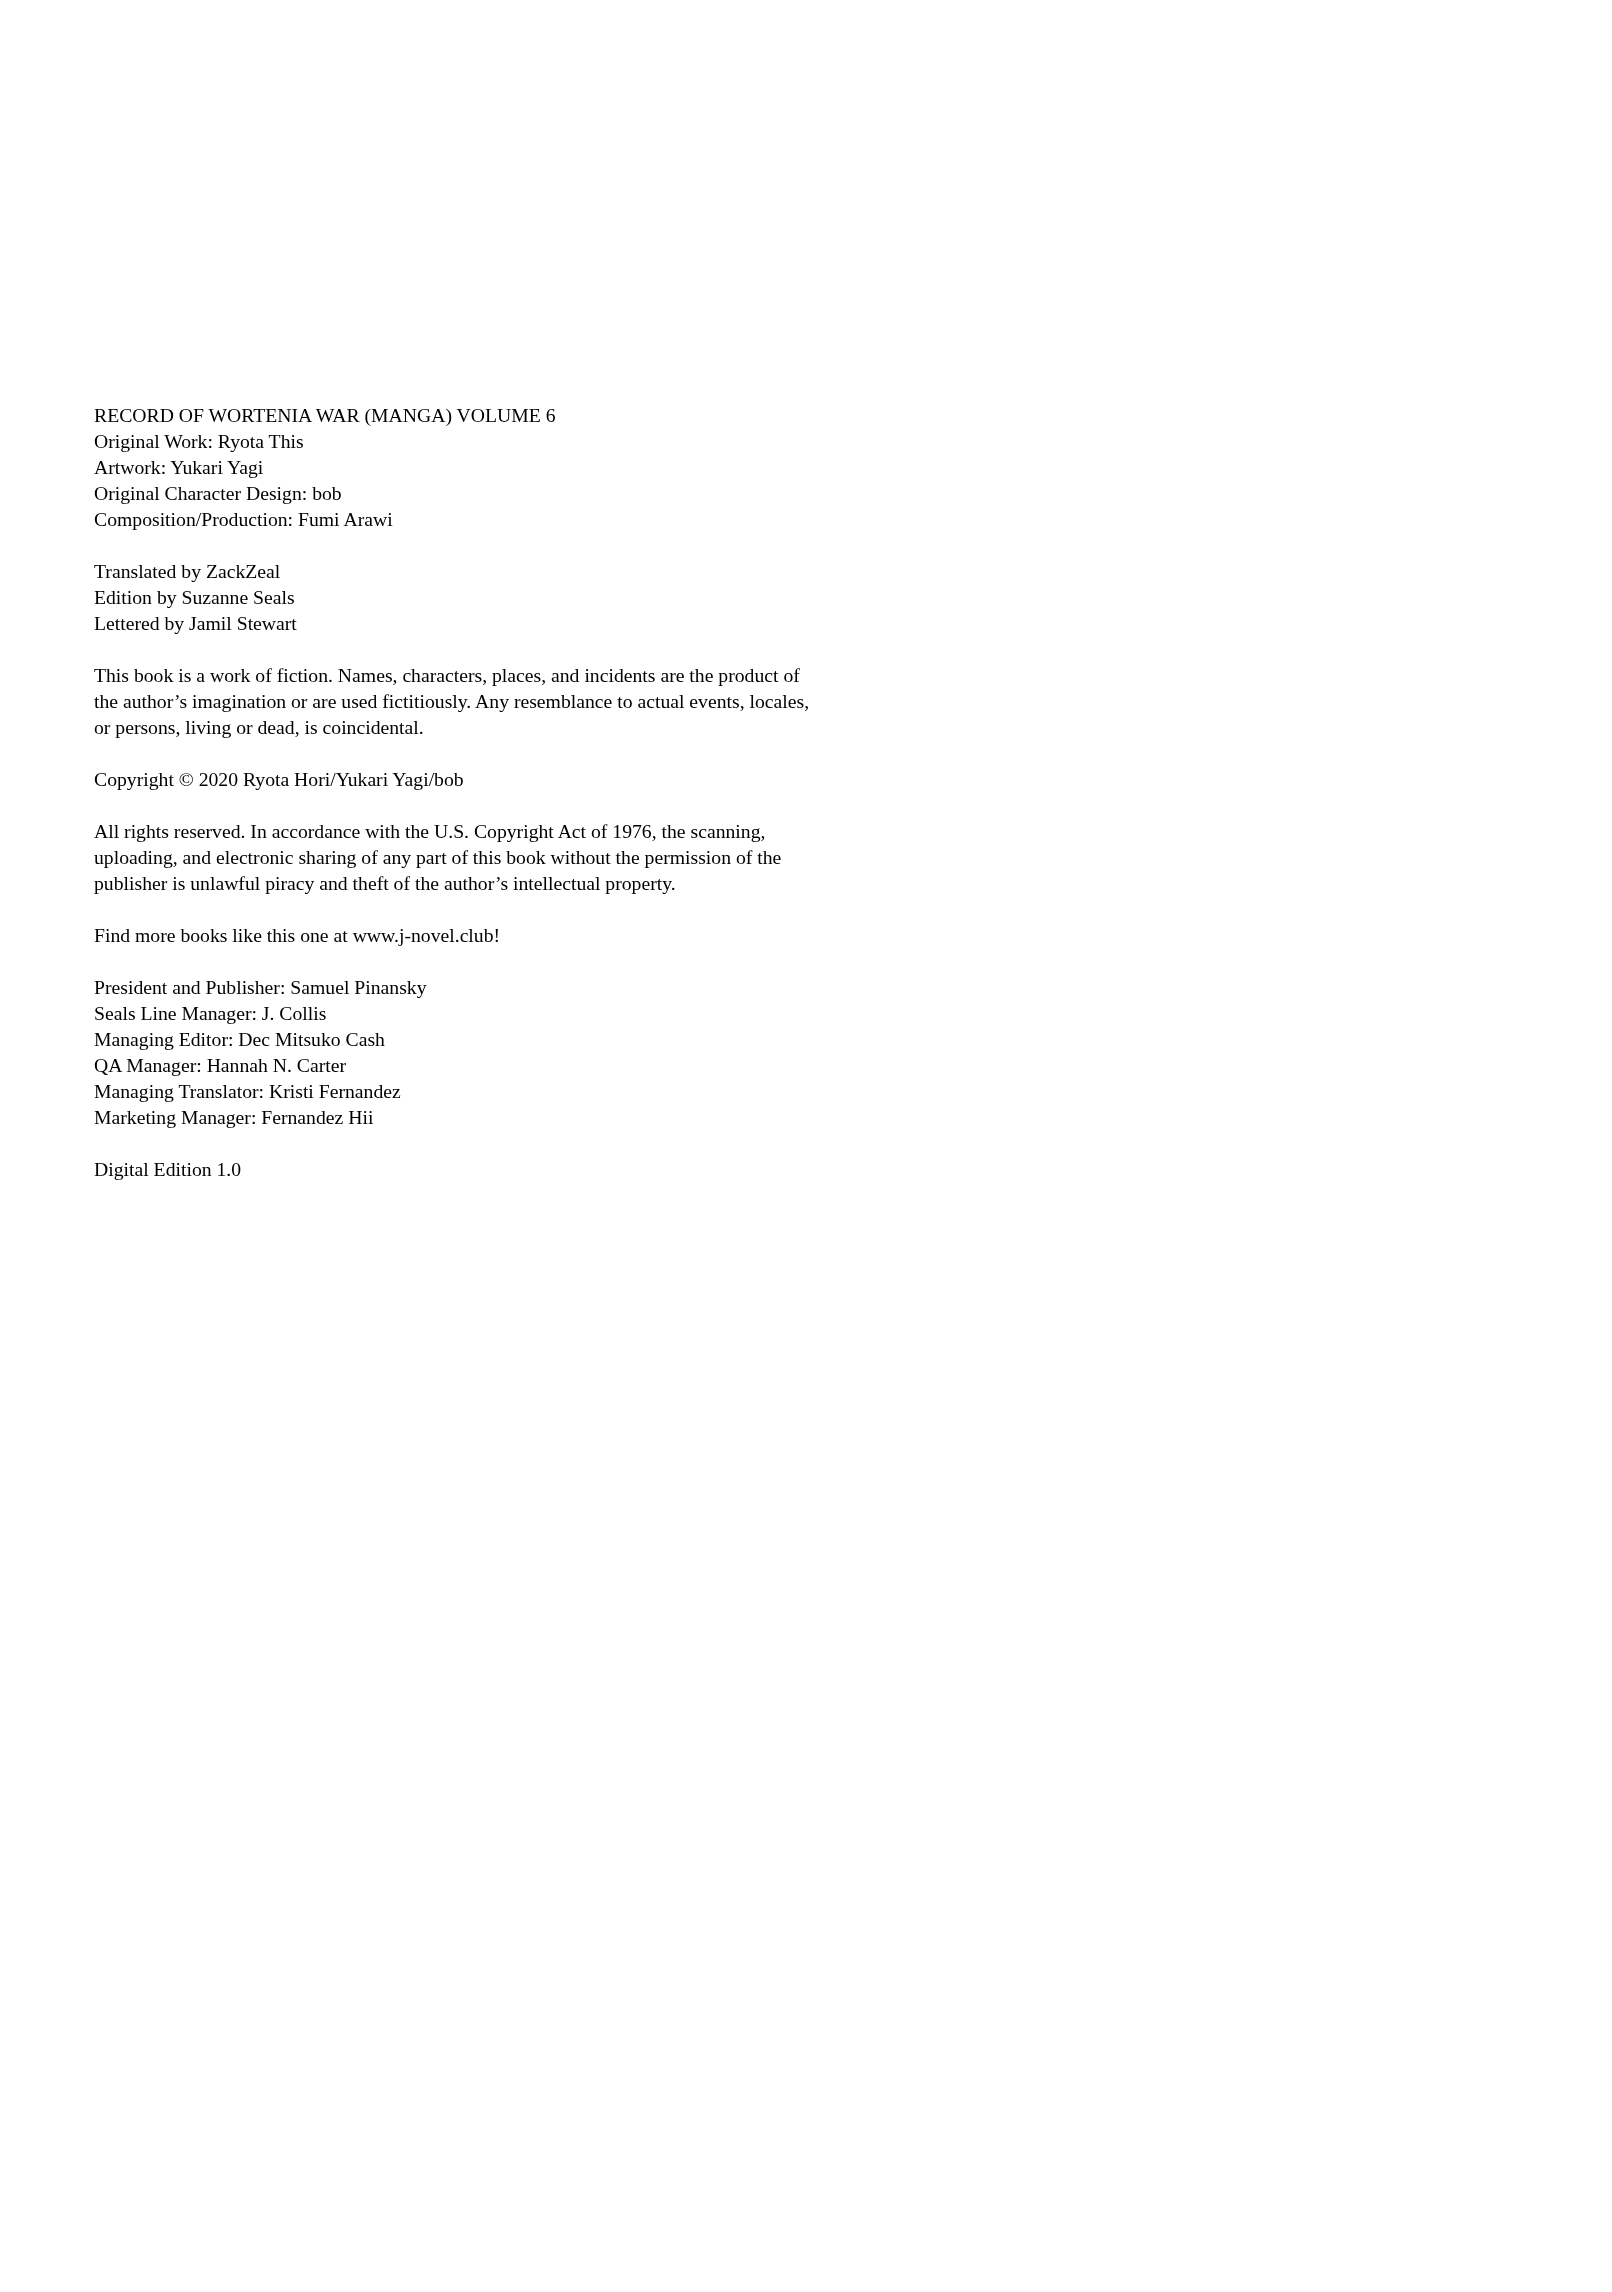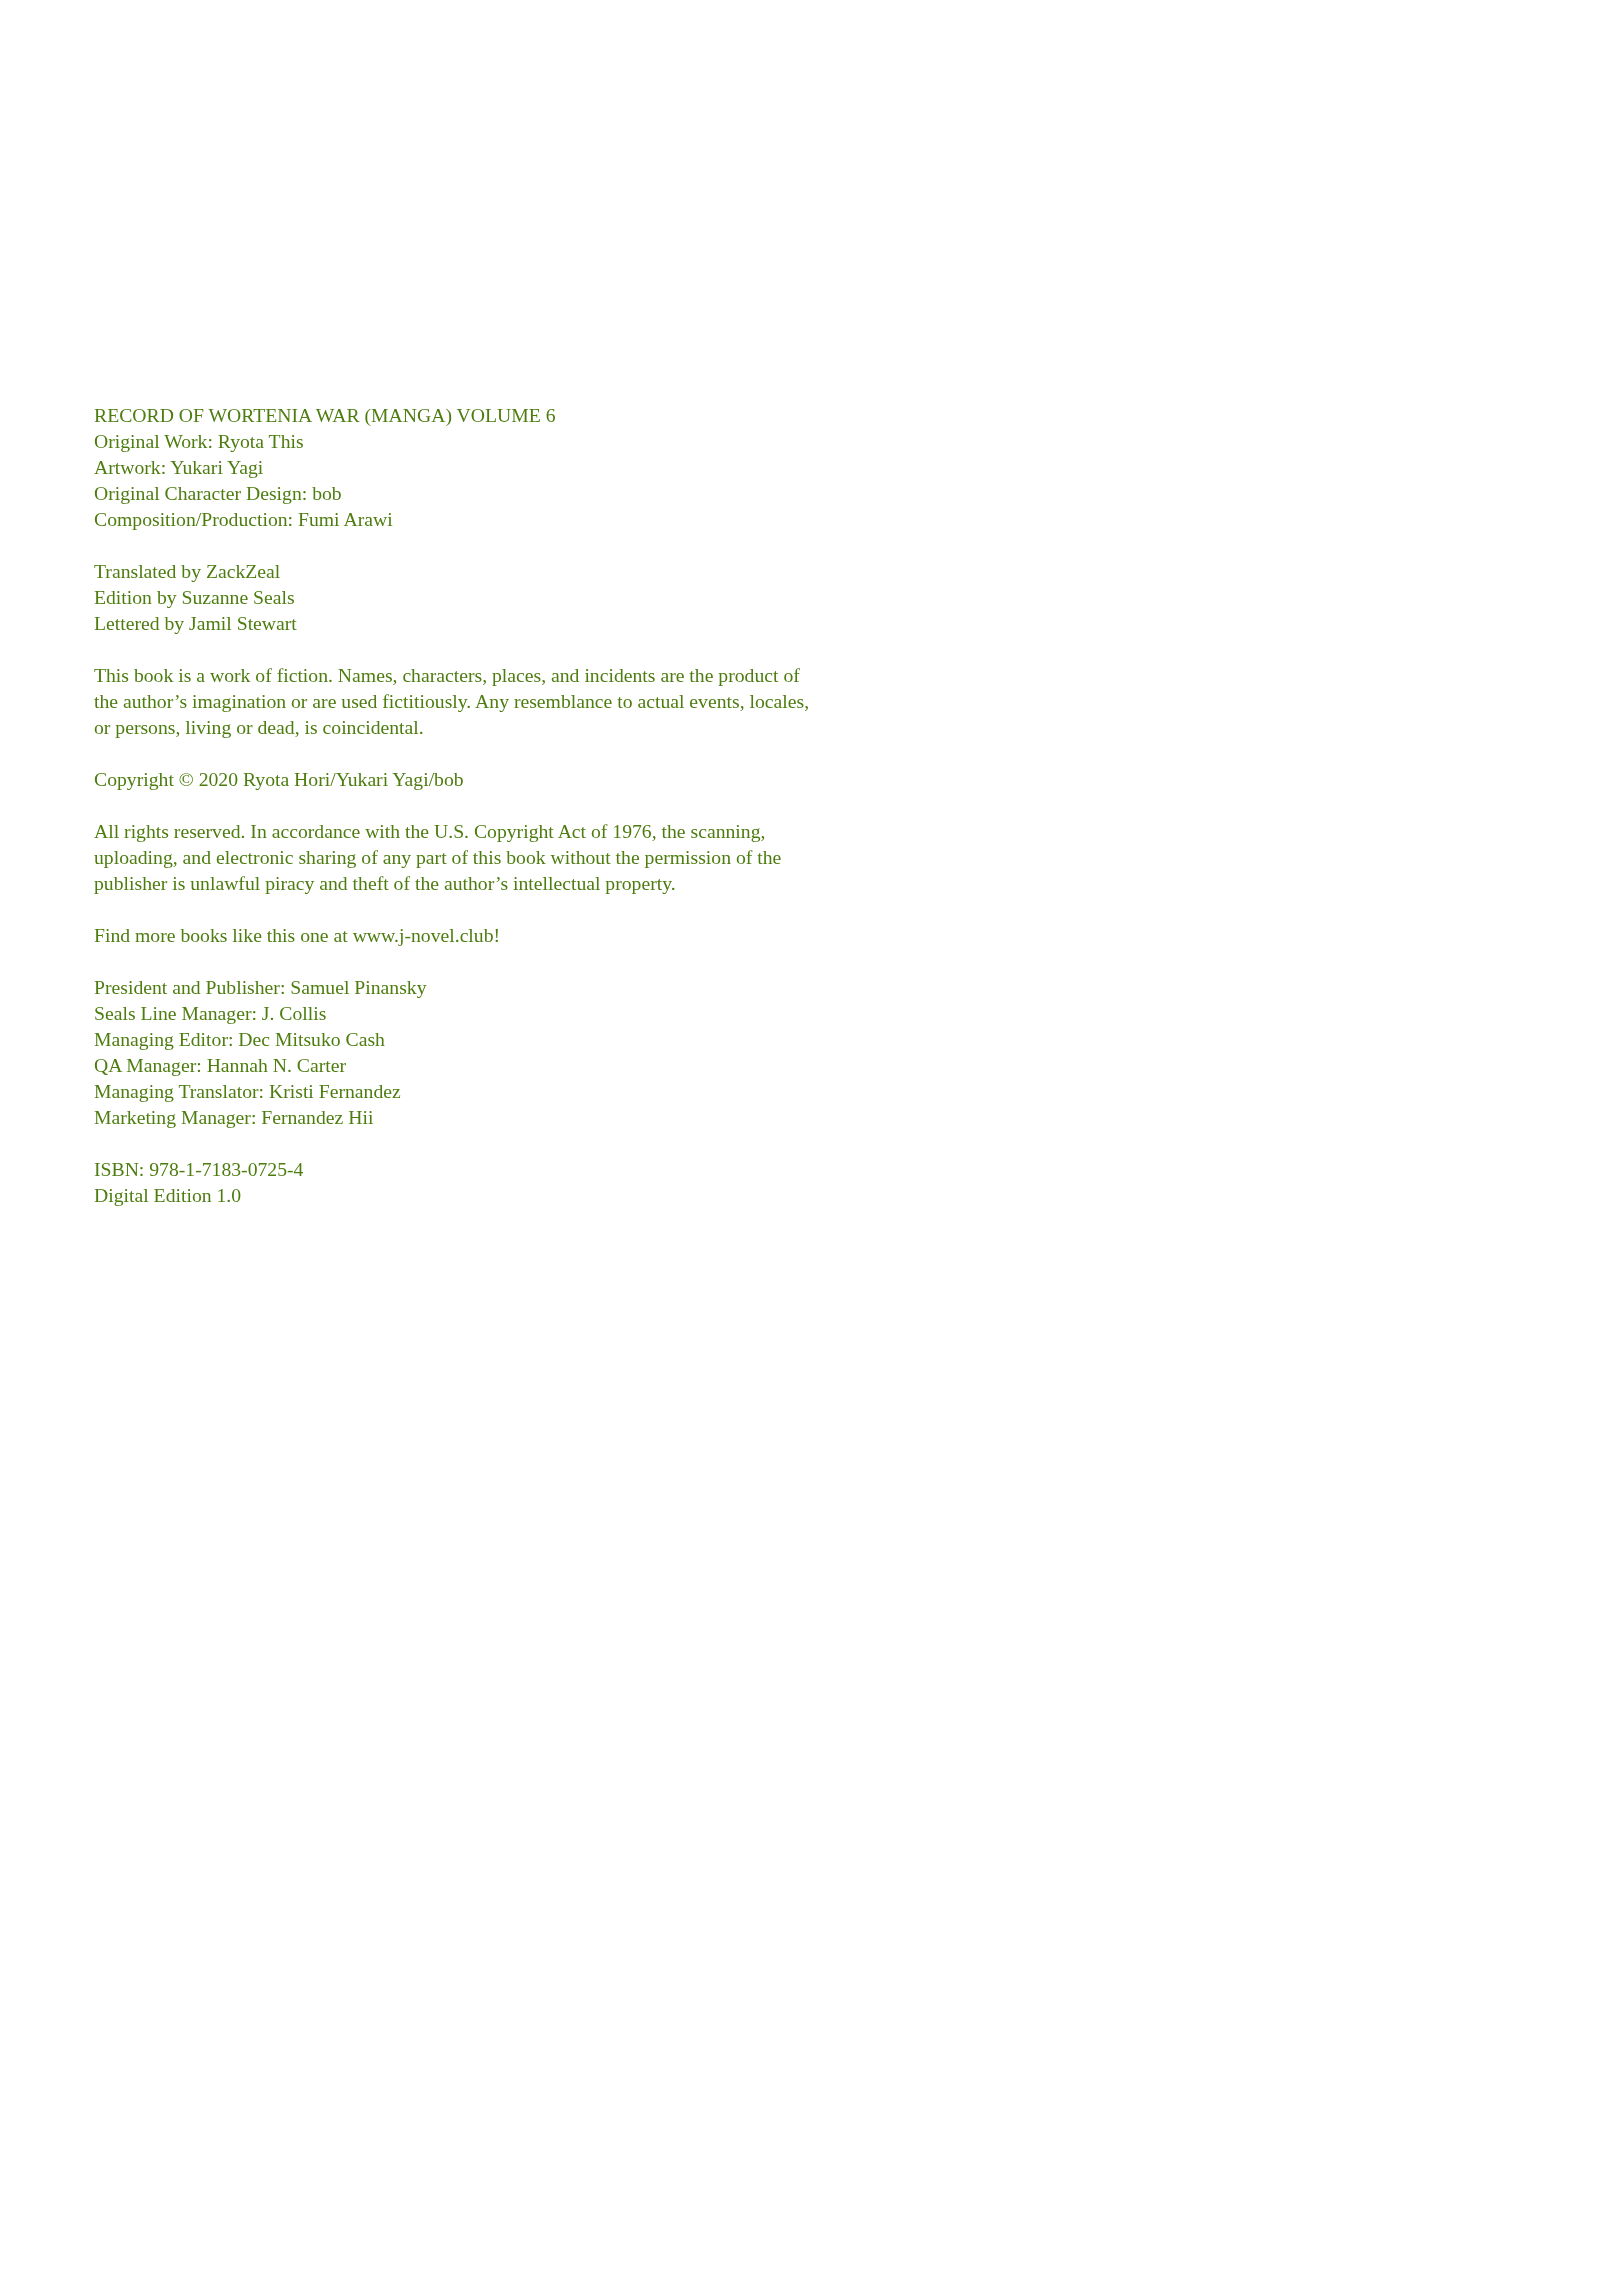--- a/index.html
+++ b/index.html
@@ -2,21 +2,21 @@
 <html style="font-size:14.3px"><head>
 <meta charset="utf-8">
 <style>
   * { margin: 0; padding: 0; box-sizing: border-box; }
   html, body { background: #ffffff; }
   .page {
     position: relative;
     width: 1307px;
     height: 2293px;
     background: #ffffff;
-    color: #4d7c0f;
+    color: #000000;
     font-family: "Liberation Serif", "DejaVu Serif", serif;
     font-size: 19.7px;
     line-height: 26px;
     overflow: hidden;
   }
   .colophon {
     position: absolute;
     left: 94px;
     top: 402px;
   }
@@ -68,19 +68,18 @@
     <div class="block">
       <div class="line">President and Publisher: Samuel Pinansky</div>
       <div class="line">Seals Line Manager: J. Collis</div>
       <div class="line">Managing Editor: Dec Mitsuko Cash</div>
       <div class="line">QA Manager: Hannah N. Carter</div>
       <div class="line">Managing Translator: Kristi Fernandez</div>
       <div class="line">Marketing Manager: Fernandez Hii</div>
     </div>
 
     <div class="block">
-      <div class="line">ISBN: 978-1-7183-0725-4</div>
       <div class="line">Digital Edition 1.0</div>
     </div>
 
   </div>
 </div>
 
 
 </body></html>

